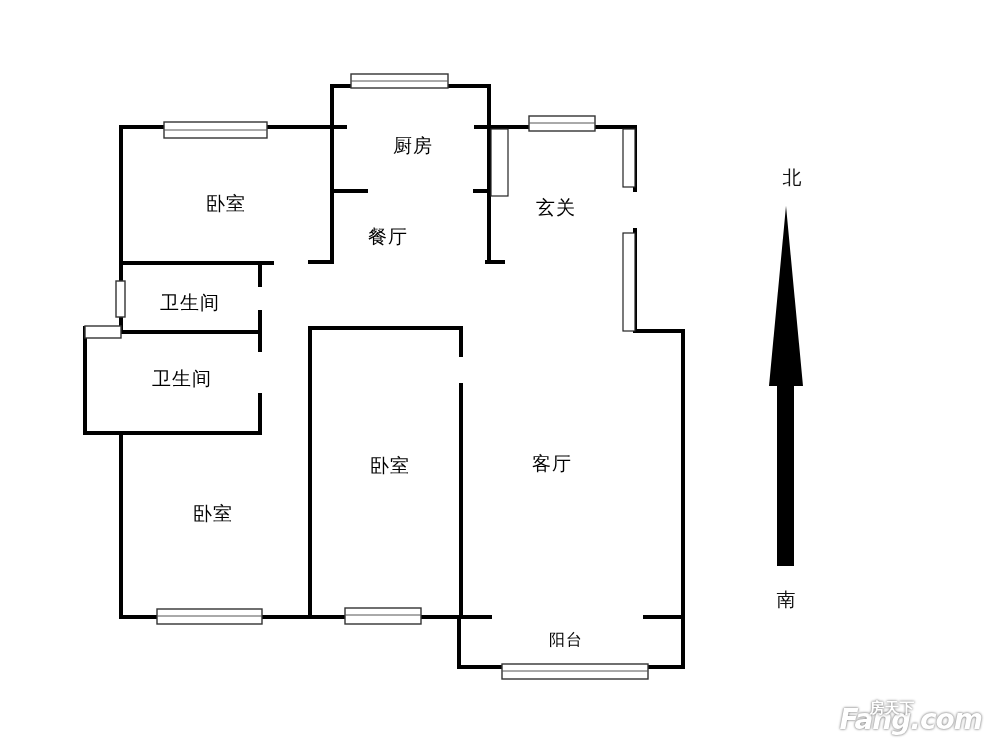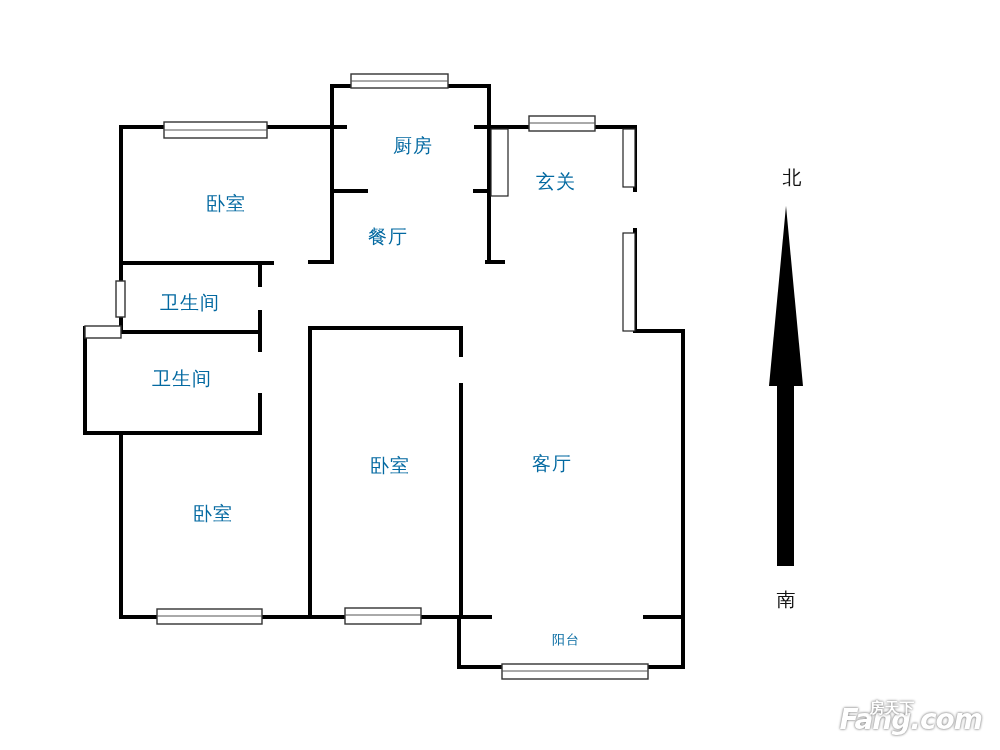--- a/index.html
+++ b/index.html
@@ -3,23 +3,23 @@
 <meta charset="utf-8">
 <style>
   html, body { margin:0; padding:0; background:#ffffff; }
   body { width:1000px; height:750px; position:relative; overflow:hidden;
          font-family:"DejaVu Sans", sans-serif; }
   #plan { position:absolute; left:0; top:0; }
   .wall { stroke:#000; stroke-width:4; fill:none; stroke-linecap:square; }
   .win { fill:#fff; stroke:#333; stroke-width:1.4; }
   .win-mid { stroke:#555; stroke-width:1; }
   .panel { fill:#fff; stroke:#222; stroke-width:1.2; }
-  .label { position:absolute; font-size:19px; color:#0369a1; white-space:nowrap;
+  .label { position:absolute; font-size:19px; color:#000000; white-space:nowrap;
            transform:translate(-50%,-50%); letter-spacing:1px; }
-  .label.small { font-size:13px; }
+  .label.small { font-size:16px; }
   .compass-txt { position:absolute; font-size:19px; color:#111; transform:translate(-50%,-50%); }
   .watermark { position:absolute; right:18px; bottom:14px; color:#fff;
                font-weight:bold; font-family:"DejaVu Sans", sans-serif;
                text-shadow:0 0 3px #888, 0 0 2px #999; }
   .watermark .cn { position:absolute; left:30px; top:-4px; font-size:15px; }
   .watermark .en { font-size:28px; font-style:italic; letter-spacing:-1px; }
 </style>
 </head>
 <body>
 
@@ -85,21 +85,21 @@
 
   <g>
     <polygon points="786,206 803,386 769,386" fill="#000"></polygon>
     <rect x="777" y="384" width="17" height="182" fill="#000"></rect>
   </g>
 </svg>
 
 <div class="label" style="left:226px;top:204px">卧室</div>
 <div class="label" style="left:413px;top:146px">厨房</div>
 <div class="label" style="left:388px;top:237px">餐厅</div>
-<div class="label" style="left:556px;top:182px">玄关</div>
+<div class="label" style="left:556px;top:208px">玄关</div>
 <div class="label" style="left:190px;top:303px">卫生间</div>
 <div class="label" style="left:182px;top:379px">卫生间</div>
 <div class="label" style="left:390px;top:466px">卧室</div>
 <div class="label" style="left:552px;top:464px">客厅</div>
 <div class="label" style="left:213px;top:514px">卧室</div>
 <div class="label small" style="left:566px;top:640px">阳台</div>
 
 <div class="compass-txt" style="left:792px;top:178px">北</div>
 <div class="compass-txt" style="left:786px;top:600px">南</div>
 

